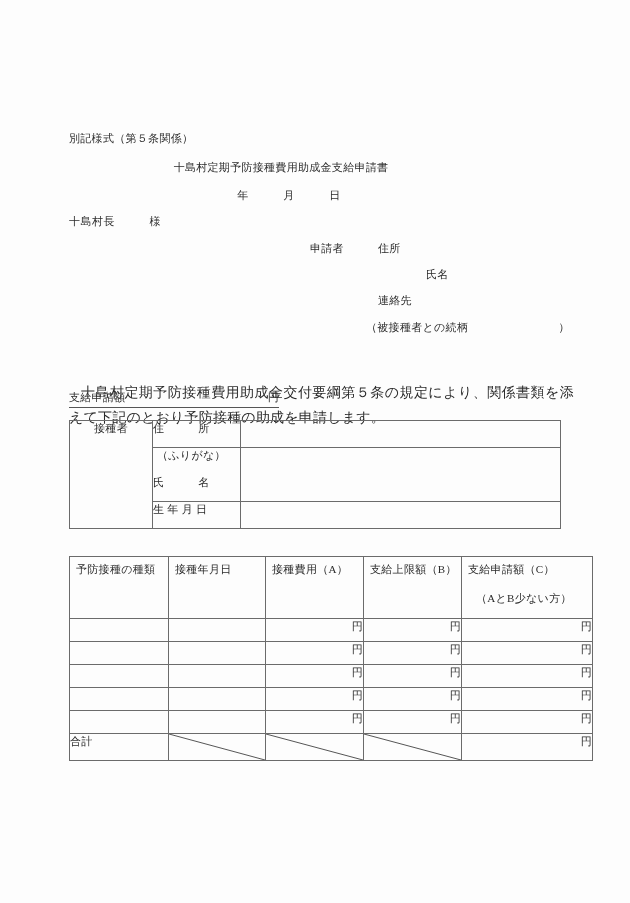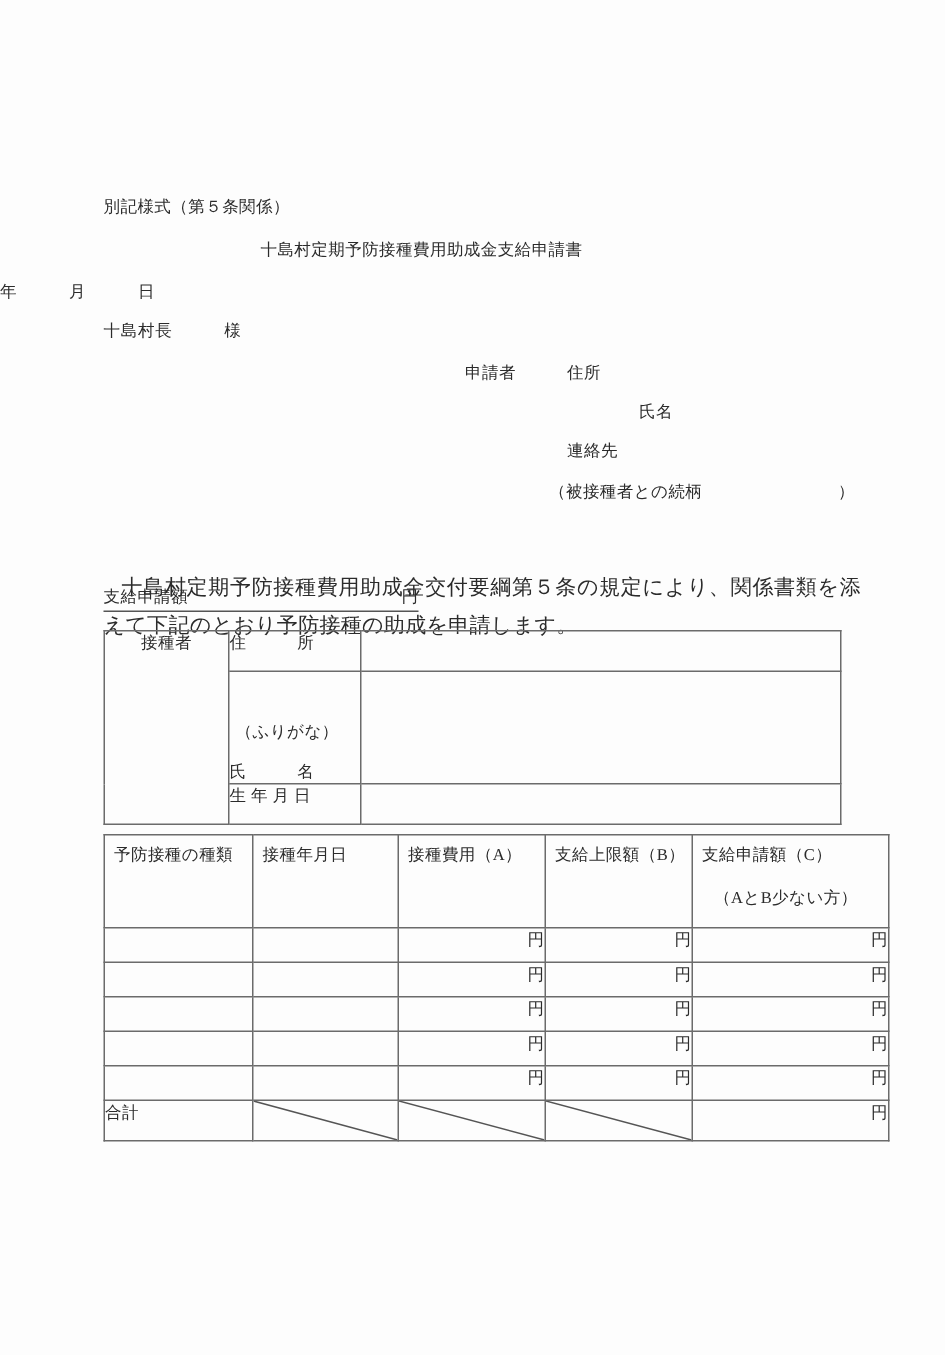--- a/index.html
+++ b/index.html
@@ -25,21 +25,21 @@
   .t {
     position: absolute;
     white-space: pre;
     font-size: 11px;
     line-height: 1.35;
     letter-spacing: 0.3px;
   }
 
   #form-code      { left: 69px;  top: 131px; }
   #doc-title      { left: 0;     top: 160px; width: 562px; text-align: center; }
-  #date-line      { left: 0;     top: 188px; width: 578px; text-align: left; letter-spacing: 0.5px; }
+  #date-line      { left: 0;     top: 188px; width: 578px; text-align: center; letter-spacing: 0.5px; }
   #addressee      { left: 69px;  top: 214px; letter-spacing: 0.5px; }
 
   
   .appl {
     position: absolute;
     font-size: 11px;
     white-space: pre;
     letter-spacing: 0.3px;
   }
   #applicant-label { left: 310px; top: 241px; }
@@ -101,21 +101,20 @@
   .vx-label {
     text-align: center;
     padding-top: 5px;
   }
   .vx-field {
     padding: 5px 0 0 8px;
   }
   .vx-field .sub {
     display: block;
     padding-left: 4px;
-    margin-top: 32px;
   }
   .vx-field .nm {
     display: block;
     margin-top: 12px;
   }
   .vx-blank { }
 
   
   #vaccination-table {
     left: 69px;

